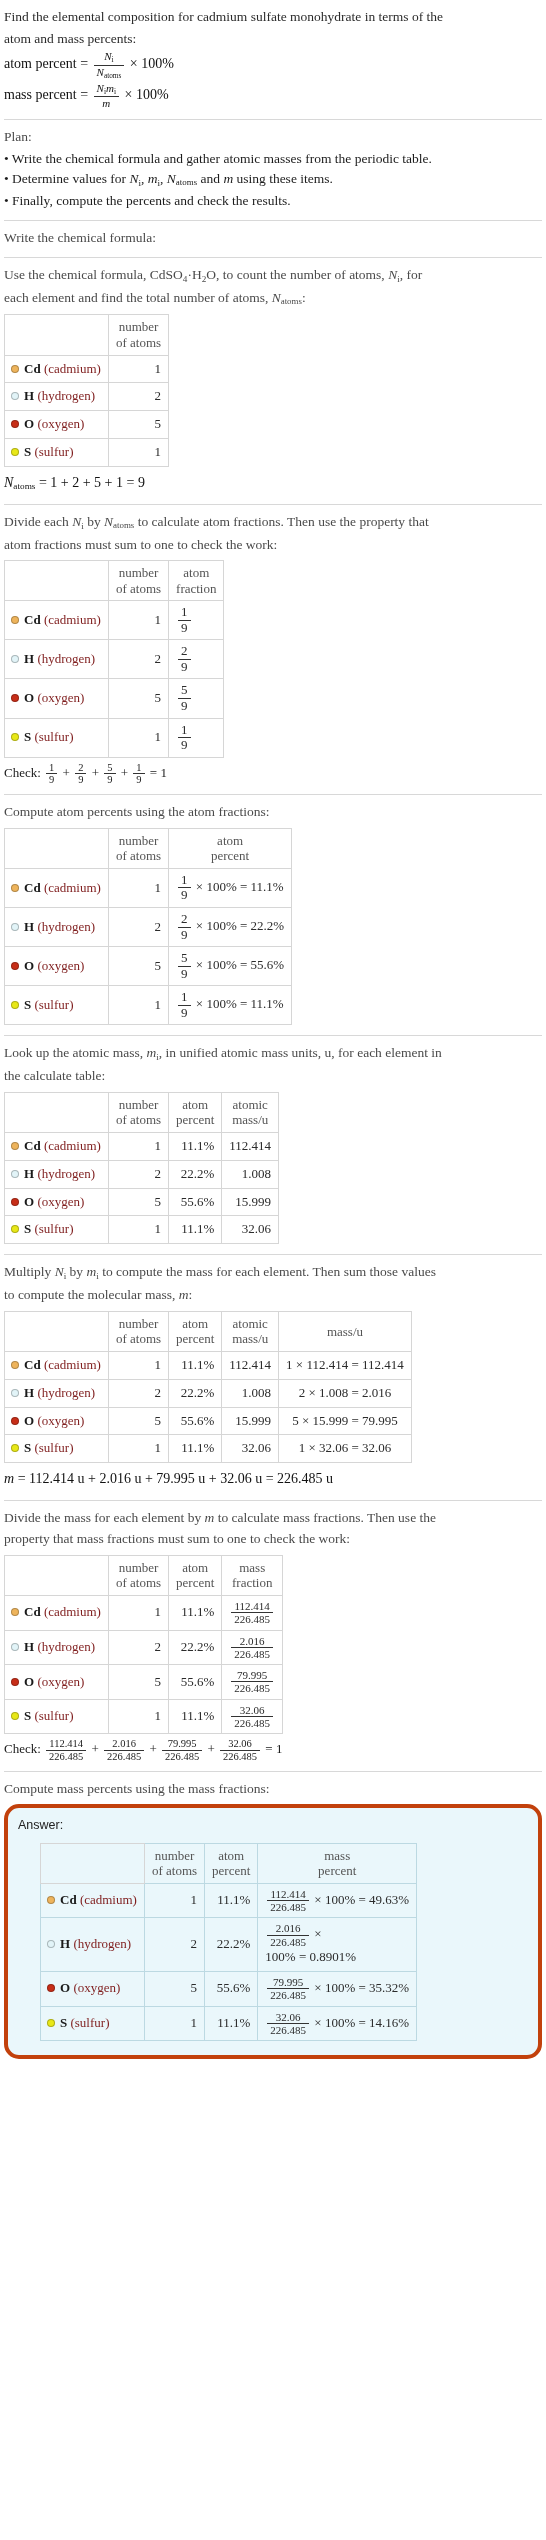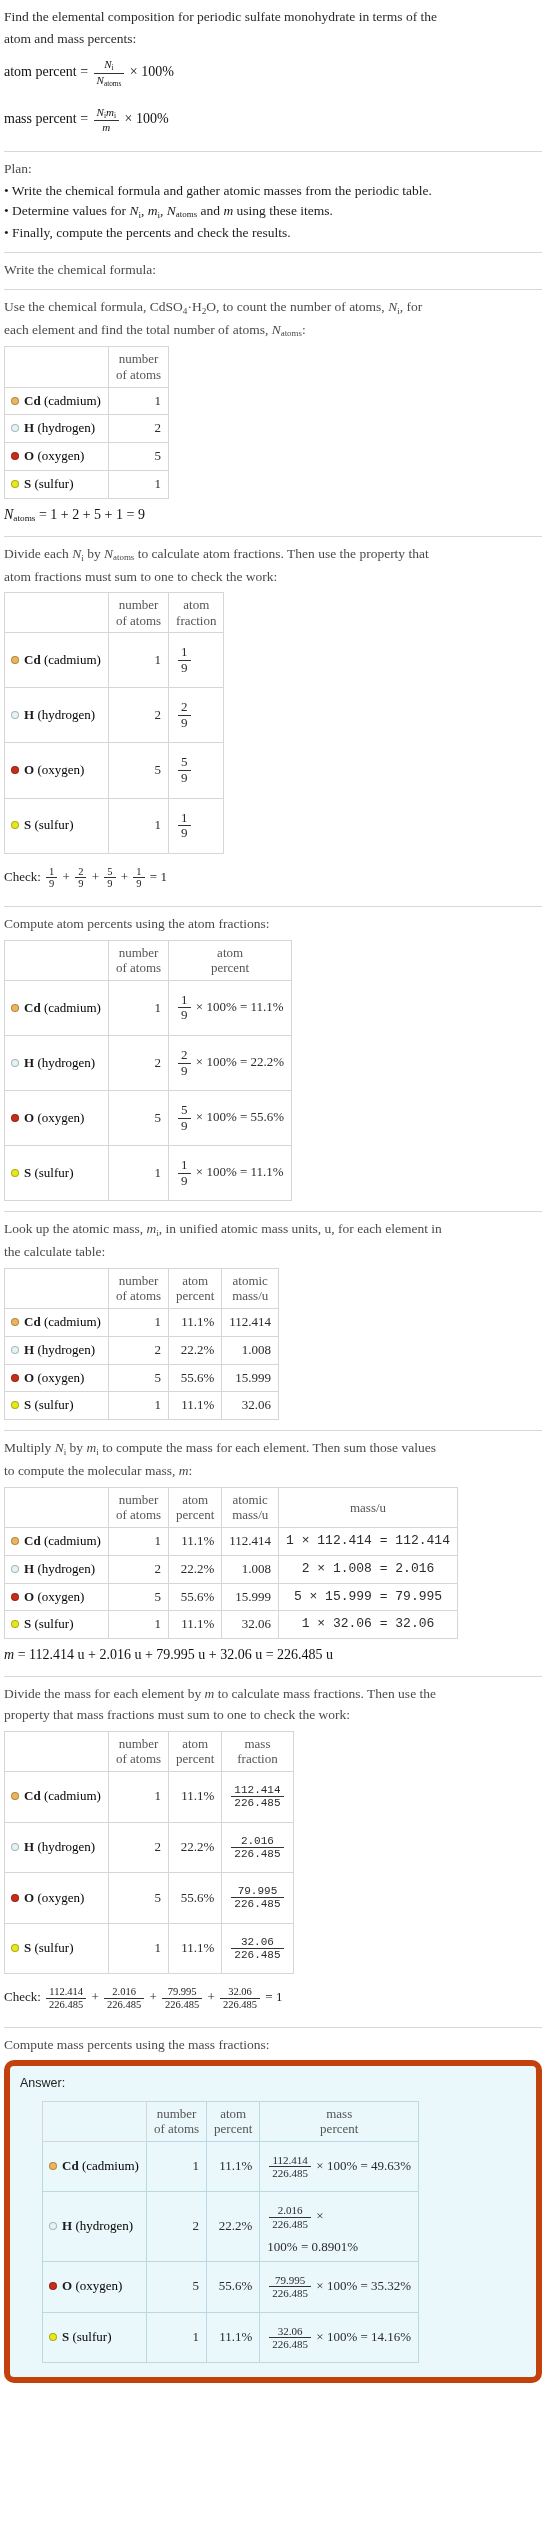--- a/index.html
+++ b/index.html
@@ -28,21 +28,21 @@
   i, .it { font-style: italic; }
   sub { font-size: 0.68em; vertical-align: -0.28em; }
   .sub-rm { font-size: 0.66em; vertical-align: -0.25em; font-style: normal; }
 
   
   .frac {
     display: inline-flex;
     flex-direction: column;
     vertical-align: middle;
     text-align: center;
-    margin: 8px 2px;
+    margin: 0 2px;
     line-height: 1.12;
   }
   .frac > .num { border-bottom: 1px solid #333; padding: 0 3px; }
   .frac > .den { padding: 0 3px; }
   .frac.small { font-size: 11px; }
   .frac.tiny { font-size: 10.5px; }
 
   .eqline { margin: 6px 0 2px 0; font-size: 14px; color:#111; }
 
   
@@ -62,60 +62,60 @@
   table.grid th {
     color: #555;
     text-align: center;
     line-height: 1.2;
     font-style: normal;
     margin-top: 22px;
   }
   table.grid td.elem { text-align: left; white-space: nowrap; padding-left: 6px; }
   table.grid td.num  { text-align: right; white-space: nowrap; }
   table.grid td.ctr  { text-align: left; white-space: nowrap; }
-  table.grid td.ctrc { text-align: center; white-space: nowrap; font-family: Liberation Mono, monospace; }
+  table.grid td.ctrc { text-align: center; white-space: nowrap; }
   .corner { border: 1px solid #d6d6d6 !important; }
 
   .dot {
     display: inline-block;
     width: 8px; height: 8px;
     border-radius: 50%;
     margin-right: 5px;
     vertical-align: 0px;
     border: 1px solid rgba(0,0,0,0.25);
   }
   .sym { font-weight: bold; color: #1a1a1a; text-align: center; }
-  .nm  { color: #000000; text-align: right; }
+  .nm  { color: #7f1d1d; text-align: right; }
 
   .check { margin: 4px 0 0 0; font-size: 13px; color:#1c1c1c; }
 
   
   .answer-pod {
-    border: 6px solid #c2410c;
+    border: 4px solid #c2410c;
     background: #eaf7fb;
-    border-radius: 10px;
+    border-radius: 15px;
     padding: 8px 0 12px 10px;
     margin: 6px 0 0 0;
   }
   .answer-pod .ans-title {
     font-family: "Liberation Sans", "DejaVu Sans", sans-serif;
     font-size: 12.5px;
     color: #222;
     margin-bottom: 8px;
   }
   .answer-pod table.grid { margin-left: 22px; }
   .answer-pod table.grid td, .answer-pod table.grid th { border-color: #bcd9e2; }
 </style>
 </head>
 <body>
 
 <div class="page">
 
   <div class="step">
-    <div class="prose dark">Find the elemental composition for periodic sulfate monohydrate in terms of the</div>
+    <div class="prose dark">Find the elemental composition for cadmium sulfate monohydrate in terms of the</div>
     <div class="prose dark">atom and mass percents:</div>
 
     <div class="formula-line">
       <span>atom percent =</span>
       <span class="frac small">
         <span class="num"><i>N</i><sub>i</sub></span>
         <span class="den"><i>N</i><span class="sub-rm">atoms</span></span>
       </span>
       <span>× 100%</span>
     </div>

